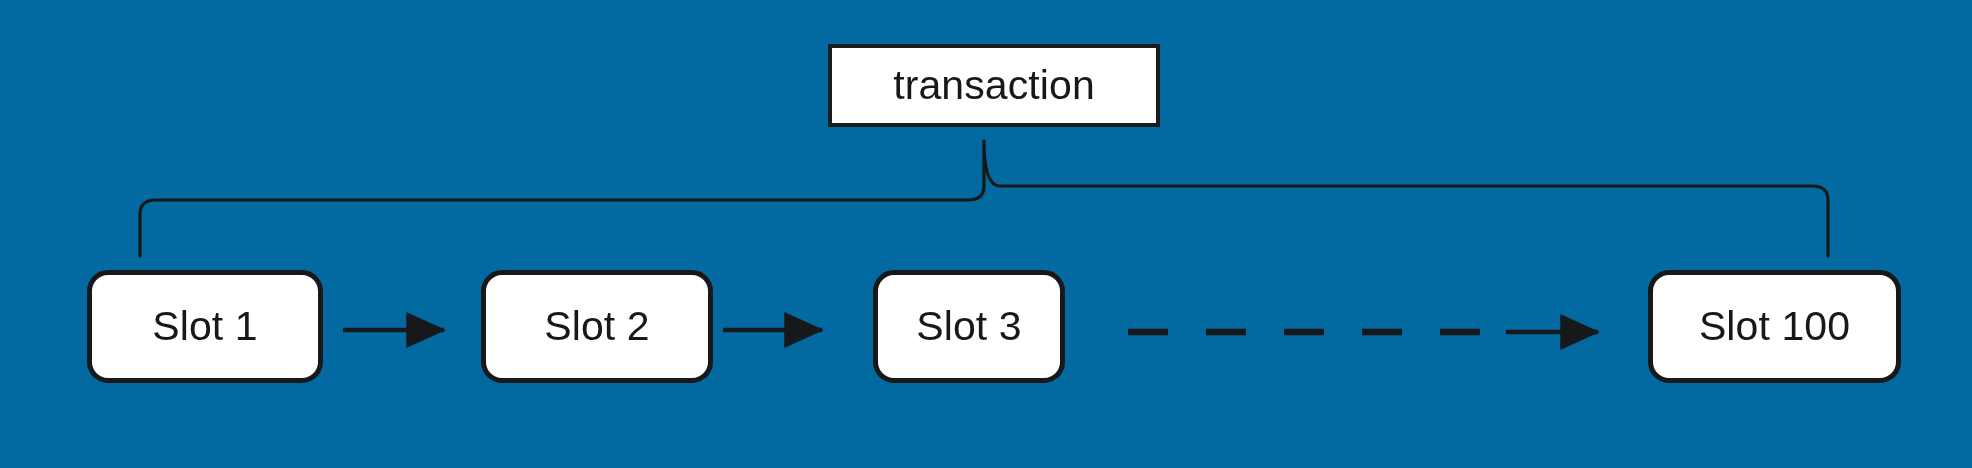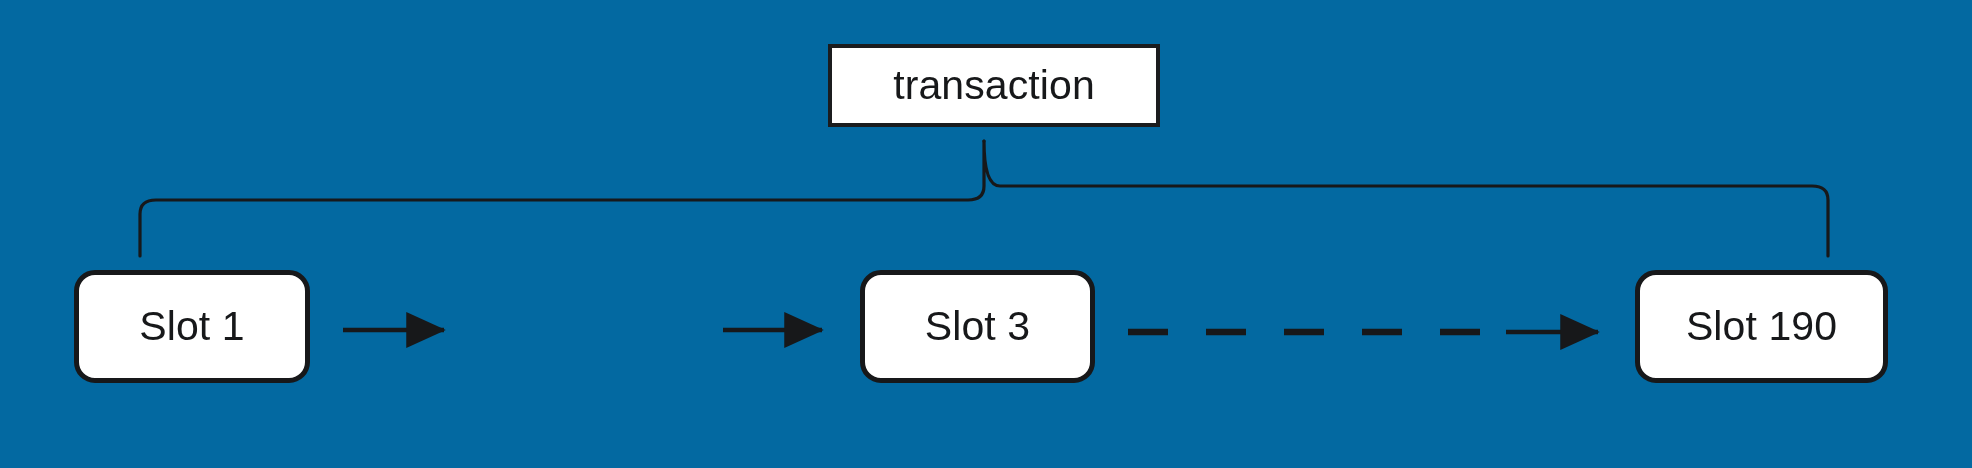--- a/index.html
+++ b/index.html
@@ -47,24 +47,25 @@
     border: 4px solid #1b1c1e;
     border-radius: 0;
     font-size: 41px;
   }
   .node-slot {
     top: 270px;
     height: 113px;
     border: 5px solid #17181a;
     border-radius: 21px;
     font-size: 41px;
+    margin-left: 13px;
   }
   .slot-1   { left: 74px;   width: 236px; }
   .slot-2   { left: 468px;  width: 232px; }
-  .slot-3   { left: 860px;  width: 235px; }
+  .slot-3   { left: 860px;  width: 192px; }
   .slot-150 { left: 1635px; width: 253px; }
 </style>
 </head>
 <body>
 
 <div id="diagram-canvas">
 
   <svg id="connector-layer" viewBox="0 0 1972 468" width="1972" height="468" aria-hidden="true">
 
     <path d="M 140,256
@@ -95,22 +96,25 @@
   </svg>
 
   <div class="node node-transaction">
     <span>transaction</span>
   </div>
 
   <div class="node node-slot slot-1">
     <span>Slot 1</span>
   </div>
 
+  <div class="node node-slot slot-2">
+    <span>Slot 2</span>
+  </div>
 
   <div class="node node-slot slot-3">
     <span>Slot 3</span>
   </div>
 
   <div class="node node-slot slot-150">
-    <span>Slot 190</span>
+    <span>Slot 100</span>
   </div>
 
 </div>
 
 </body></html>

